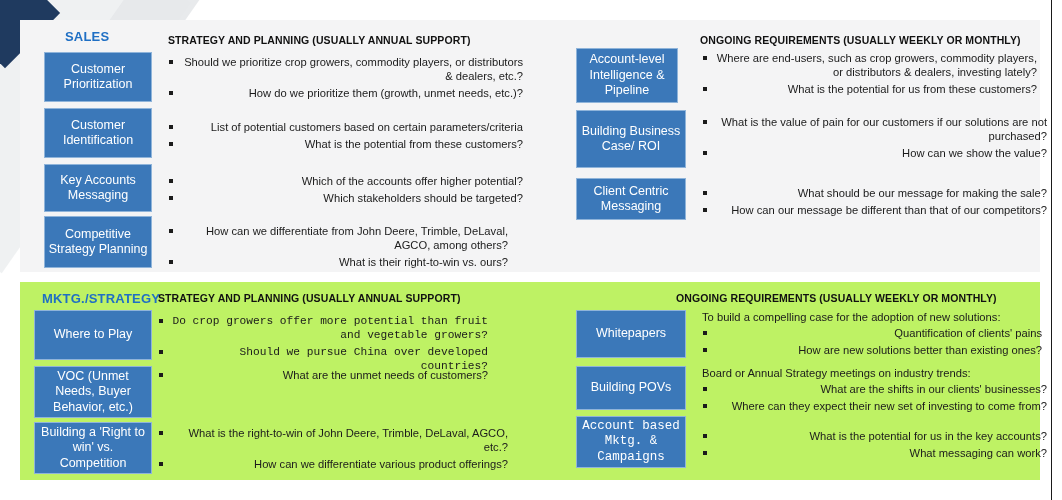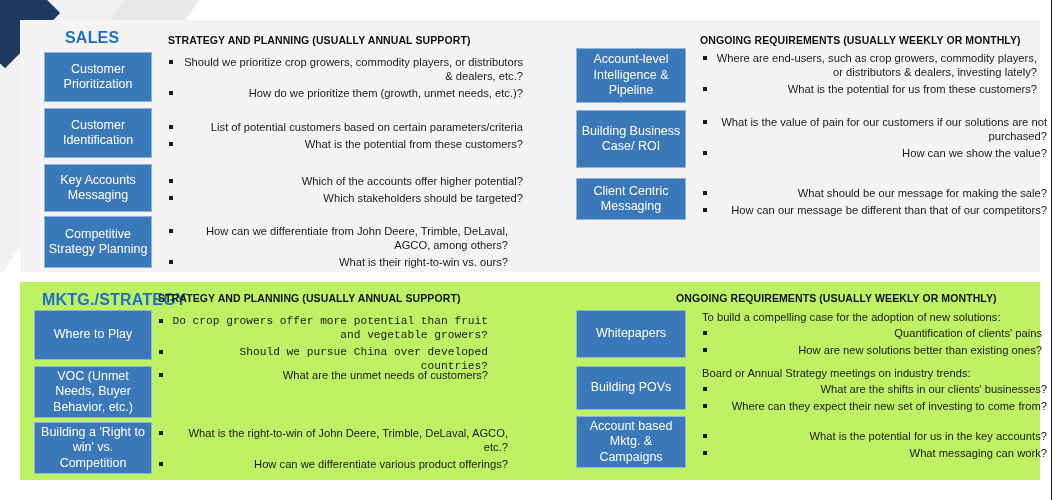--- a/index.html
+++ b/index.html
@@ -56,21 +56,21 @@
 
   
   .section-inner { position: relative; width: 100%; height: 100%; }
 
   .col { position: absolute; top: 0; height: 100%; }
   .col-left  { left: 0px;   width: 510px; }
   .col-right { left: 530px; width: 490px; }
 
   .role-label {
     position: absolute;
-    font-size: 16px; font-weight: bold;
+    font-size: 13px; font-weight: bold;
     color: #1f6fc4;
     letter-spacing: .2px;
     white-space: nowrap;
   }
   .role-label.sales { left: 45px; top: 9px; }
   .role-label.mktg  { left: 22px; top: 9px; }
 
   .col-header {
     position: absolute;
     font-size: 10.5px; font-weight: bold; color: #111111;
@@ -179,21 +179,21 @@
             <li>What is their right-to-win vs. ours?</li>
           </ul>
         </div>
       </div>
     </div>
 
     <div class="col col-right">
       <div class="col-header right-hdr">ONGOING REQUIREMENTS (USUALLY WEEKLY OR MONTHLY)</div>
 
       <div class="row" style="left:0; top:28px;">
-        <div class="chip" style="left:26px; top:0; width:110px; height:55px;">Account-level Intelligence &amp; Pipeline</div>
+        <div class="chip" style="left:26px; top:0; width:102px; height:55px;">Account-level Intelligence &amp; Pipeline</div>
         <div class="bullets" style="left:152px; top:3px; width:335px;">
           <ul>
             <li>Where are end-users, such as crop growers, commodity players, or distributors &amp; dealers, investing lately?</li>
             <li>What is the potential for us from these customers?</li>
           </ul>
         </div>
       </div>
 
       <div class="row" style="left:0; top:90px;">
         <div class="chip" style="left:26px; top:0; width:110px; height:58px;">Building Business Case/ ROI</div>
@@ -274,21 +274,21 @@
         <div class="bullets" style="left:152px; top:0px; width:345px;">
           <div class="lead">Board or Annual Strategy meetings on industry trends:</div>
           <ul>
             <li>What are the shifts in our clients' businesses?</li>
             <li>Where can they expect their new set of investing to come from?</li>
           </ul>
         </div>
       </div>
 
       <div class="row" style="left:0; top:134px;">
-        <div class="chip" style="left:26px; top:0; width:110px; height:52px;">Account based Mktg. &amp; Campaigns</div>
+        <div class="chip" style="left:26px; top:0; width:110px; height:52px;font-family:Liberation Mono, monospace;">Account based Mktg. &amp; Campaigns</div>
         <div class="bullets" style="left:152px; top:13px; width:345px;">
           <ul>
             <li>What is the potential for us in the key accounts?</li>
             <li>What messaging can work?</li>
           </ul>
         </div>
       </div>
     </div>
   </div>
 </div>

